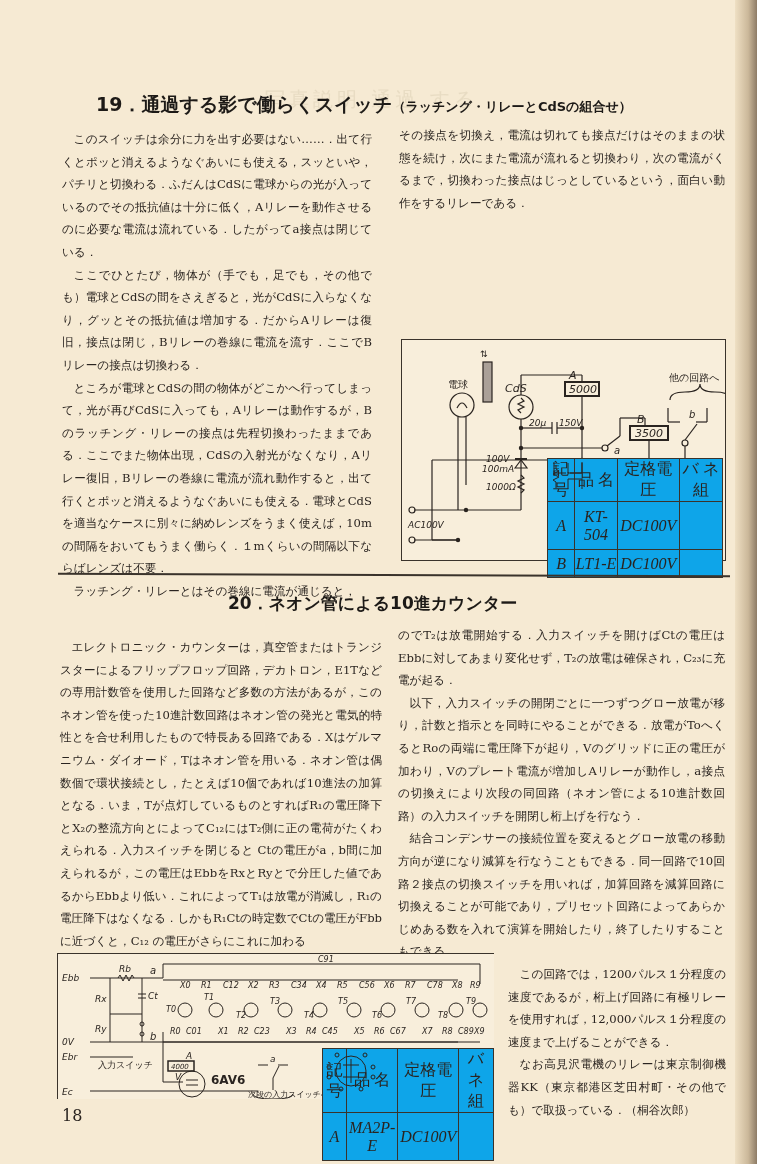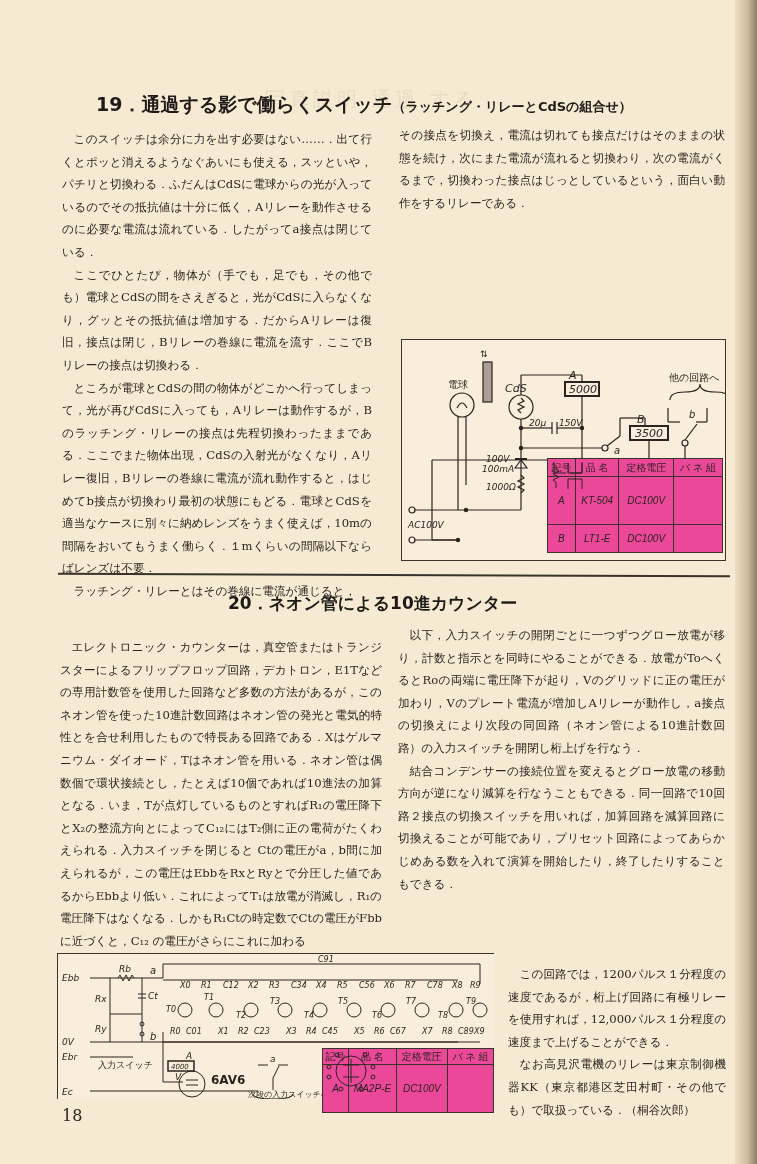--- a/index.html
+++ b/index.html
@@ -25,40 +25,40 @@
   .col20R2 { left:508px; top:963px; width:218px; }
   .sep { position:absolute; left:58px; top:574px; width:672px; height:2px; background:#3a332b; transform:rotate(0.2deg); }
   .title20 { position:absolute; left:228px; top:592px; font-family:"DejaVu Sans", sans-serif; font-weight:bold; font-size:17px; color:#1d1a17; }
   .fig { position:absolute; border:1.5px solid #3a332b; background:#f8eedb; }
   .fig1 { left:401px; top:339px; width:323px; height:220px; }
   .fig2 { left:57px; top:953px; width:436px; height:145px; border-right:none; border-bottom:none; }
   .fig svg { position:absolute; left:0; top:0; }
   .lbl { font-family:"DejaVu Sans", sans-serif; font-style:italic; fill:#2a2420; }
   .jp { font-family:"DejaVu Sans", sans-serif; fill:#2a2420; }
   .pagenum { position:absolute; left:62px; top:1106px; font-size:16px; font-family:"DejaVu Serif", serif; }
-  table.spec { position:absolute; border-collapse:collapse; font-family:Liberation Sans, sans-serif; font-size:10px; background:#ec4899; }
+  table.spec { position:absolute; border-collapse:collapse; font-family:Liberation Serif, serif; font-size:16px; background:#0ea5e9; }
   table.spec td, table.spec th { border:1px solid #3a332b; text-align:center; font-weight:normal; padding:0; }
   table.spec td.it { font-style:italic; }
   .spec1 { left:145px; top:118px; width:176px; }
   .spec2 { left:264px; top:94px; width:172px; }
 </style>
 </head>
 <body>
 
 <div class="page-edge"></div>
 <div class="ghost-title">写真説明 通過 する</div>
 
 <div class="title19">
   <span>19．通過する影で働らくスイッチ</span><span class="sub">（ラッチング・リレーとCdSの組合せ）</span>
 </div>
 
 <div class="col col19L">
   <p class="indent">このスイッチは余分に力を出す必要はない……．出て行くとポッと消えるようなぐあいにも使える，スッといや，パチリと切換わる．ふだんはCdSに電球からの光が入っているのでその抵抗値は十分に低く，Aリレーを動作させるのに必要な電流は流れている．したがってa接点は閉じている．</p>
   <p class="indent">ここでひとたび，物体が（手でも，足でも，その他でも）電球とCdSの間をさえぎると，光がCdSに入らなくなり，グッとその抵抗値は増加する．だからAリレーは復旧，接点は閉じ，Bリレーの巻線に電流を流す．ここでBリレーの接点は切換わる．</p>
-  <p class="indent">ところが電球とCdSの間の物体がどこかへ行ってしまって，光が再びCdSに入っても，Aリレーは動作するが，Bのラッチング・リレーの接点は先程切換わったままである．ここでまた物体出現，CdSの入射光がなくなり，Aリレー復旧，Bリレーの巻線に電流が流れ動作すると，はじめてb接点が切換わり最初の状態にもどる．電球とCdSを適当なケースに別々に納めレンズをうまく使えば，10mの間隔をおいてもうまく働らく．１mくらいの間隔以下ならばレンズは不要．</p>
+  <p class="indent">ところが電球とCdSの間の物体がどこかへ行ってしまって，光が再びCdSに入っても，Aリレーは動作するが，Bのラッチング・リレーの接点は先程切換わったままである．ここでまた物体出現，CdSの入射光がなくなり，Aリレー復旧，Bリレーの巻線に電流が流れ動作すると，出て行くとポッと消えるようなぐあいにも使える．電球とCdSを適当なケースに別々に納めレンズをうまく使えば，10mの間隔をおいてもうまく働らく．１mくらいの間隔以下ならばレンズは不要．</p>
   <p class="indent">ラッチング・リレーとはその巻線に電流が通じると，</p>
 </div>
 
 <div class="col col19R">
   <p>その接点を切換え，電流は切れても接点だけはそのままの状態を続け，次にまた電流が流れると切換わり，次の電流がくるまで，切換わった接点はじっとしているという，面白い動作をするリレーである．</p>
 </div>
 
 <div class="fig fig1">
   <svg width="323" height="220" viewBox="0 0 323 220">
     <g stroke="#2a2420" stroke-width="1.2" fill="none">
@@ -179,20 +179,21 @@
 
 <div class="sep"></div>
 
 <div class="title20">20．ネオン管による10進カウンター</div>
 
 <div class="col col20L">
   <p class="indent">エレクトロニック・カウンターは，真空管またはトランジスターによるフリップフロップ回路，デカトロン，E1Tなどの専用計数管を使用した回路など多数の方法があるが，このネオン管を使った10進計数回路はネオン管の発光と電気的特性とを合せ利用したもので特長ある回路である．Xはゲルマニウム・ダイオード，Tはネオン管を用いる．ネオン管は偶数個で環状接続とし，たとえば10個であれば10進法の加算となる．いま，Tが点灯しているものとすればR₁の電圧降下とX₂の整流方向とによってC₁₂にはT₂側に正の電荷がたくわえられる．入力スイッチを閉じると Ctの電圧がa，b間に加えられるが，この電圧はEbbをRxとRyとで分圧した値であるからEbbより低い．これによってT₁は放電が消滅し，R₁の電圧降下はなくなる．しかもR₁Ctの時定数でCtの電圧がFbbに近づくと，C₁₂ の電圧がさらにこれに加わる</p>
 </div>
 
 <div class="col col20R">
+  <p>のでT₂は放電開始する．入力スイッチを開けばCtの電圧はEbbに対してあまり変化せず，T₂の放電は確保され，C₂₃に充電が起る．</p>
   <p class="indent">以下，入力スイッチの開閉ごとに一つずつグロー放電が移り，計数と指示とを同時にやることができる．放電がToへくるとRoの両端に電圧降下が起り，Vのグリッドに正の電圧が加わり，Vのプレート電流が増加しAリレーが動作し，a接点の切換えにより次段の同回路（ネオン管による10進計数回路）の入力スイッチを開閉し桁上げを行なう．</p>
   <p class="indent">結合コンデンサーの接続位置を変えるとグロー放電の移動方向が逆になり減算を行なうこともできる．同一回路で10回路２接点の切換スイッチを用いれば，加算回路を減算回路に切換えることが可能であり，プリセット回路によってあらかじめある数を入れて演算を開始したり，終了したりすることもできる．</p>
 </div>
 
 <div class="col col20R2">
   <p class="indent">この回路では，1200パルス１分程度の速度であるが，桁上げ回路に有極リレーを使用すれば，12,000パルス１分程度の速度まで上げることができる．</p>
   <p class="indent">なお高見沢電機のリレーは東京制御機器KK（東京都港区芝田村町・その他でも）で取扱っている．（桐谷次郎）</p>
 </div>
 
 <div class="fig fig2">

